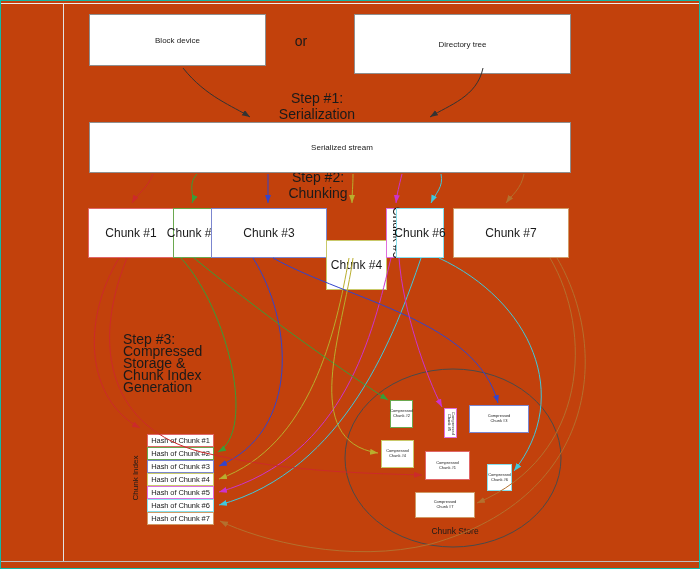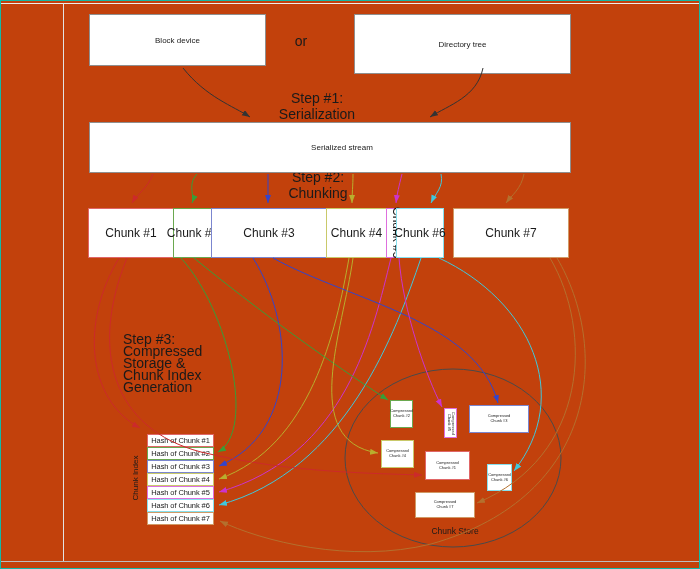--- a/index.html
+++ b/index.html
@@ -22,21 +22,21 @@
   #step2-label{left:279px;top:168px;width:76px;text-align:center;}
   #step3-label{left:122px;top:332px;width:132px;line-height:12px;white-space:pre-line;}
   .chunk{
     position:absolute;top:207px;height:50px;box-sizing:border-box;
     border:1px solid;background:#fff;display:flex;align-items:center;justify-content:center;
     font-size:12px;white-space:nowrap;text-align:right;
   }
   #chunk1{left:87px;width:86px;border-color:#e06666;}
   #chunk2{left:172px;width:39px;border-color:#6aa84f;}
   #chunk3{left:210px;width:116px;border-color:#7b86cf;}
-  #chunk4{left:325px;width:61px;border-color:#c9c96a;}
+  #chunk4{left:325px;width:61px;border-color:#c9c96a;margin-top:32px;}
   #chunk5{left:385px;width:21px;border-color:#de6fde;}
   #chunk6{left:395px;width:48px;border-color:#86e0ee;}
   #chunk7{left:452px;width:116px;border-color:#d09a66;}
   #chunk5 .vtxt{writing-mode:vertical-rl;}
   #hash-stack{position:absolute;left:146px;top:433px;width:67px;}
   .hashrow{
     height:13px;box-sizing:border-box;border:1px solid;background:#fff;
     display:flex;align-items:center;justify-content:center;
     font-size:7.5px;white-space:nowrap;letter-spacing:-0.1px;
   }

